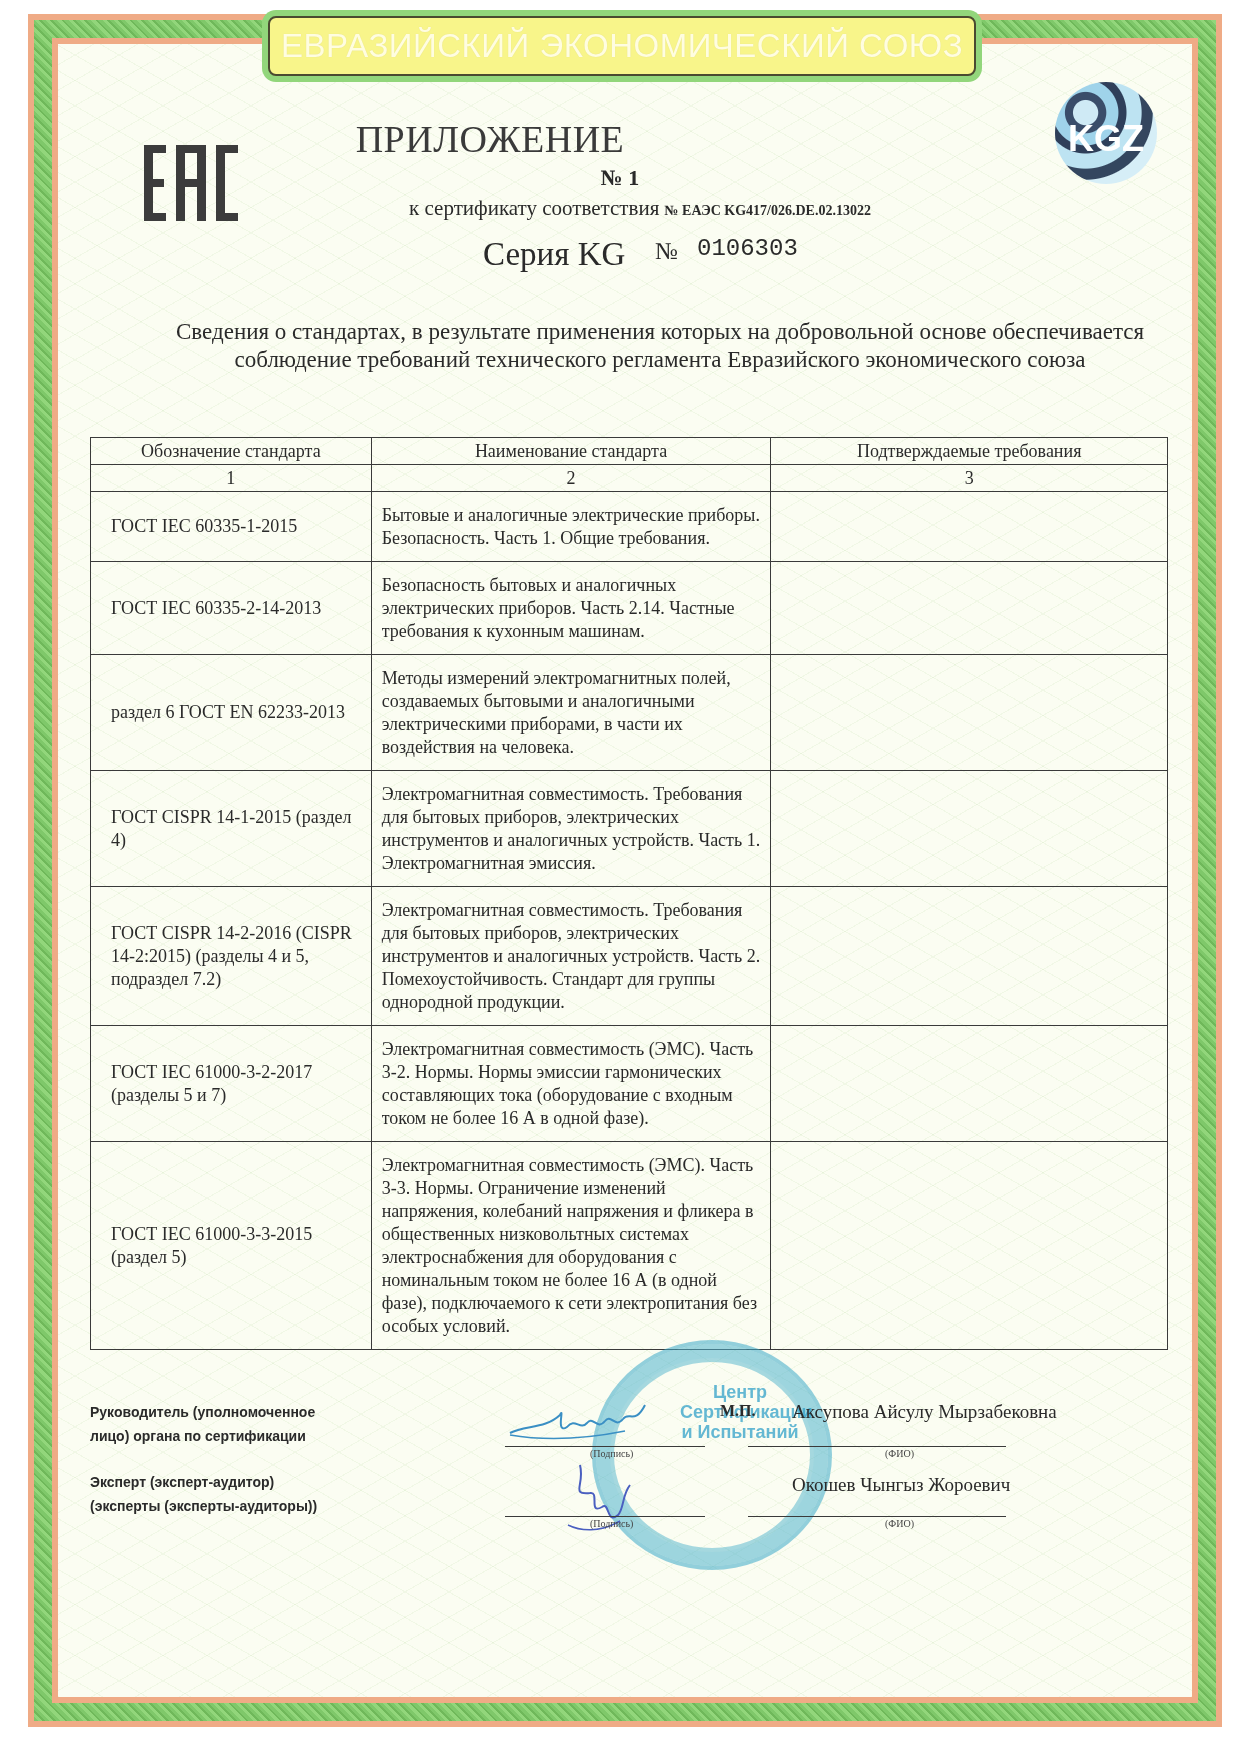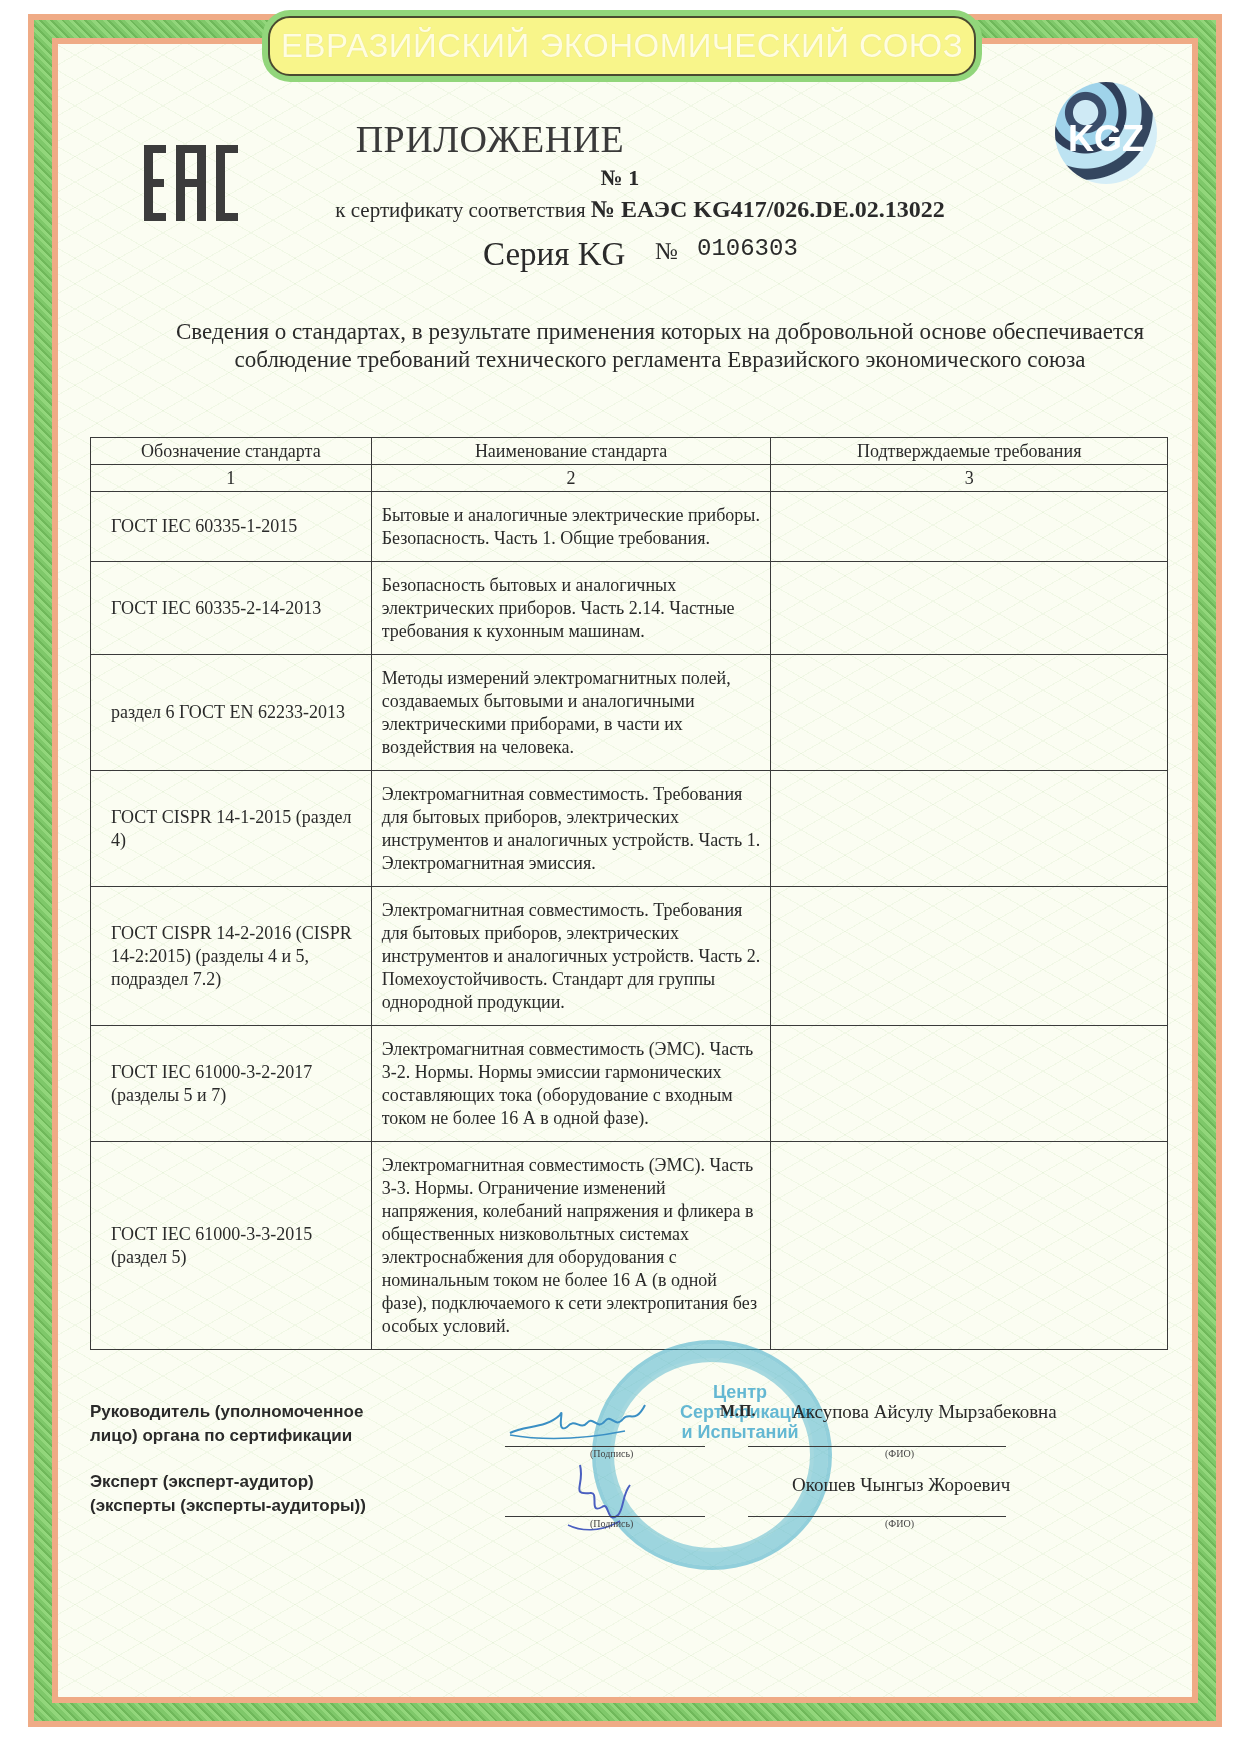--- a/index.html
+++ b/index.html
@@ -21,21 +21,21 @@
   }
   .paper {
     position: absolute; left: 30px; top: 30px; right: 30px; bottom: 30px;
     background:
       repeating-linear-gradient(30deg, rgba(150,200,120,0.10) 0 1px, transparent 1px 22px),
       repeating-linear-gradient(-30deg, rgba(150,200,120,0.10) 0 1px, transparent 1px 22px),
       #fbfdf2;
   }
   .banner {
     position: absolute; left: 268px; top: 16px; width: 704px; height: 56px;
-    background: #f8f58a; border: 2px solid #4a4a30; border-radius: 22px;
+    background: #f8f58a; border: 2px solid #4a4a30; border-radius: 8px;
     box-shadow: 0 0 0 6px #92d67b;
     display: flex; align-items: center; justify-content: center;
   }
   .banner span {
     font-family: "Liberation Sans", sans-serif; font-size: 33px; color: #fffde0;
     letter-spacing: 0.5px; text-shadow: 0 0 1px #e0dc80;
   }
   .eac-logo {
     position: absolute; left: 142px; top: 145px; width: 96px; height: 76px;
   }
@@ -51,42 +51,42 @@
     position: absolute; left: 0; width: 980px; top: 117px; text-align: center;
     font-size: 38px; color: #3a3a3a; letter-spacing: 0.5px;
   }
   .num {
     position: absolute; left: 0; width: 1240px; top: 165px; text-align: center;
     font-size: 22px; font-weight: bold;
   }
   .cert-line {
     position: absolute; left: 300px; top: 196px; width: 680px; text-align: center; font-size: 21px;
   }
-  .cert-line b { font-size: 24px; }
+  .cert-line b { font-size: 14px; }
   .series {
     position: absolute; left: 483px; top: 236px; font-size: 33px;
   }
   .serial-sign { position: absolute; left: 655px; top: 238px; font-size: 24px; }
   .serial {
     position: absolute; left: 697px; top: 235px; font-family: "Liberation Mono", monospace; font-size: 24px;
   }
   .intro {
     position: absolute; left: 170px; top: 318px; width: 980px; text-align: center;
     font-size: 23px; line-height: 28px; color: #2a2a2a;
   }
   table.std {
     position: absolute; left: 90px; top: 437px; width: 1078px; border-collapse: collapse;
     font-size: 18px; line-height: 23px;
   }
   table.std td, table.std th { border: 1.5px solid #3a3a3a; vertical-align: middle; }
   table.std th { font-weight: normal; font-size: 18px; height: 26px; text-align: center; padding: 0; }
   table.std td.c1 { width: 258px; padding: 0 6px 0 20px; }
   table.std td.c2 { width: 388px; padding: 0 6px 0 10px; }
   table.std td.c3 { width: 400px; }
-  .role { position: absolute; left: 90px; font-size: 17px; font-weight: bold; line-height: 24px; font-family: "Liberation Sans", sans-serif; }
+  .role { position: absolute; left: 90px; font-size: 14px; font-weight: bold; line-height: 24px; font-family: "Liberation Sans", sans-serif; }
   .sigline { position: absolute; height: 1px; background: #3a3a3a; }
   .tiny { position: absolute; font-size: 10px; color: #444; }
   .fio { position: absolute; font-size: 19px; }
   .mp { position: absolute; left: 720px; top: 1402px; font-size: 16px; font-weight: bold; }
   .stamp {
     position: absolute; left: 592px; top: 1340px; width: 240px; height: 230px; border-radius: 50%;
     border: 4px solid rgba(60,170,200,0.55); box-sizing: border-box;
     box-shadow: inset 0 0 0 14px rgba(120,200,220,0.18), inset 0 0 0 18px rgba(60,170,200,0.45);
   }
   .stamp-text {

